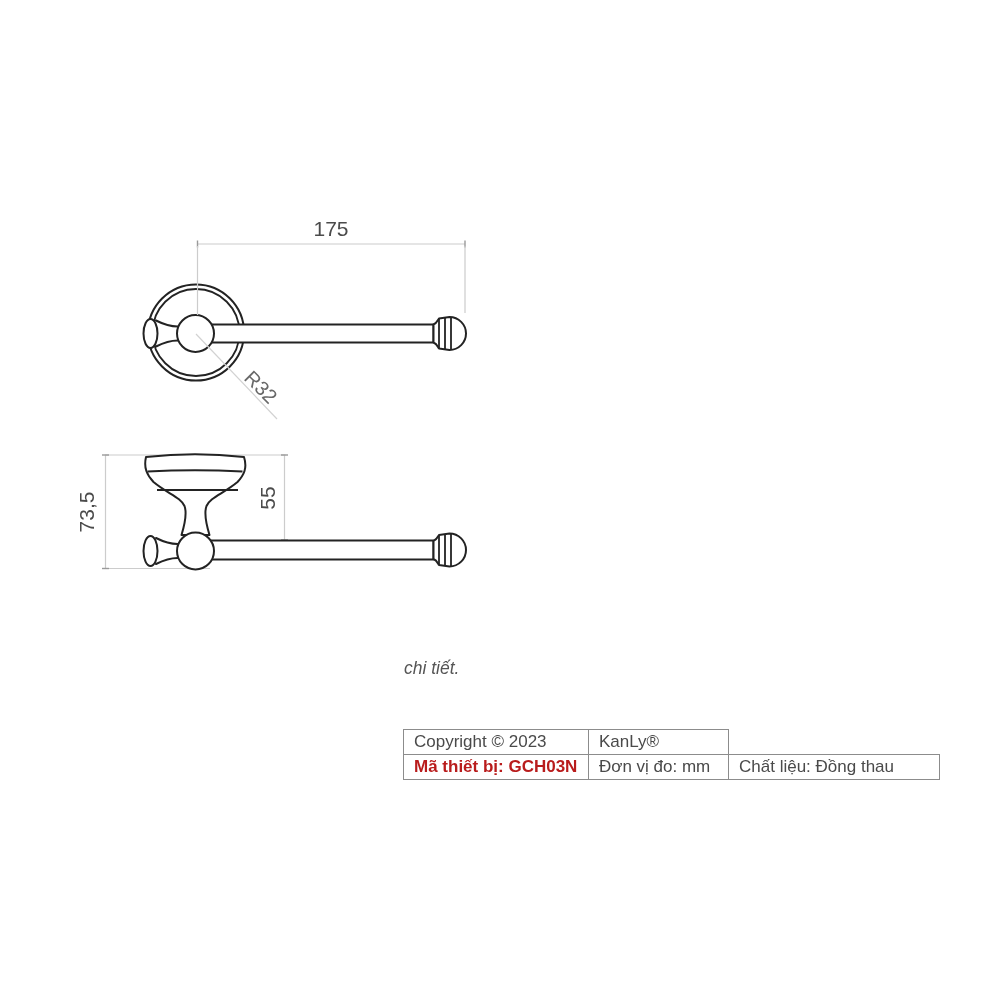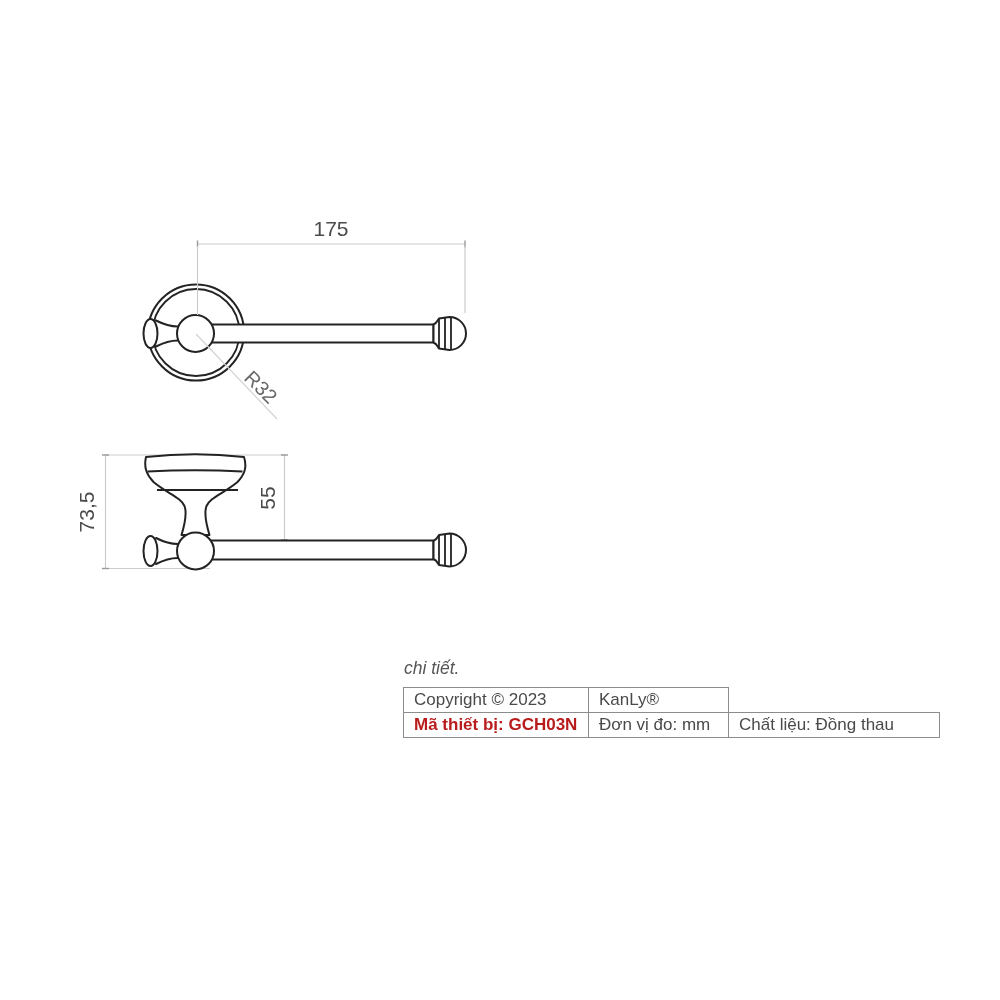--- a/index.html
+++ b/index.html
@@ -23,21 +23,21 @@
     left: 404px; top: 657px;
     width: 540px;
     font-style: italic;
     font-size: 17.5px;
     line-height: 22.4px;
     color: #555555;
   }
 
   .spec-table {
     position: absolute;
-    left: 403px; top: 687px;
+    left: 403px; top: 729px;
     border-collapse: collapse;
     font-size: 17px;
     color: #4a4a4a;
   }
   .spec-table td {
     border: 1px solid #8c8c8c;
     height: 24px;
     padding: 0 8px 0 10px;
     white-space: nowrap;
     vertical-align: middle;

